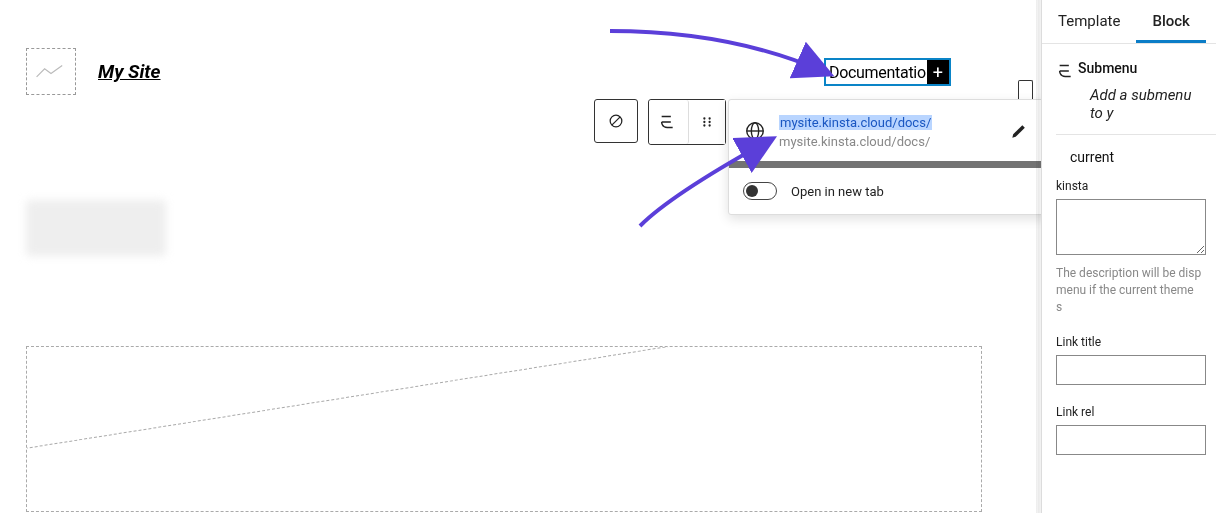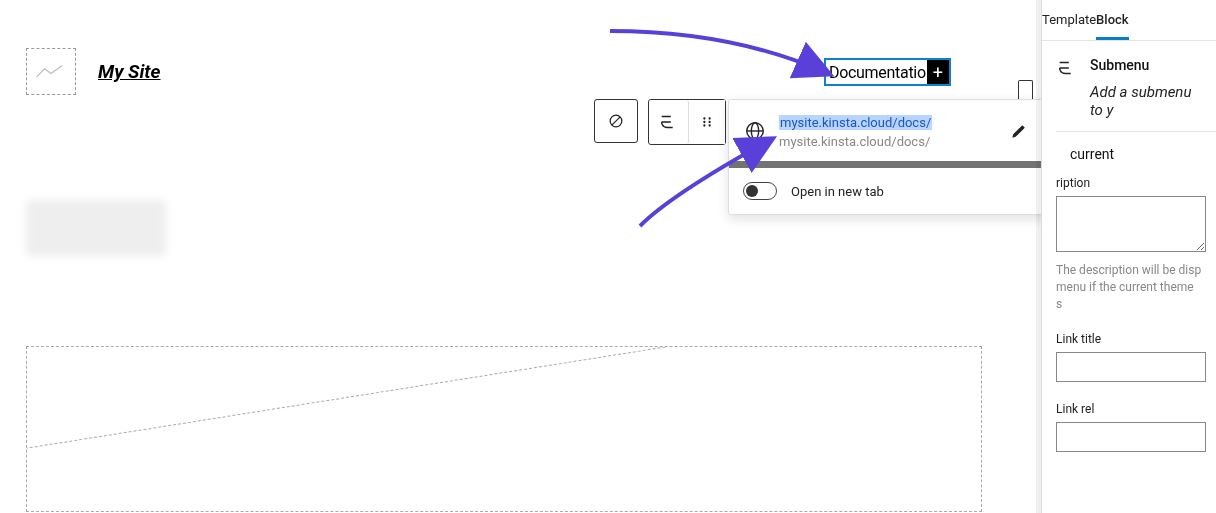--- a/index.html
+++ b/index.html
@@ -43,23 +43,23 @@
 
 .blur-block { position: absolute; left: 26px; top: 200px; width: 140px; height: 56px; background: #eee; filter: blur(4px); border-radius: 4px; }
 
 .arrow { position: absolute; pointer-events: none; }
 .arrow1 { left: 602px; top: 23px; width: 235px; height: 60px; }
 .arrow2 { left: 632px; top: 134px; width: 150px; height: 98px; }
 
 .sidebar { position: absolute; right: 0; top: 0; width: 175px; height: 513px; border-left: 1px solid #ddd; background: #fff; box-shadow: -3px 0 0 rgba(0,0,0,0.04); }
 .sidebar-scroll { position: absolute; left: -6px; top: 0; width: 6px; height: 513px; background: linear-gradient(to right, rgba(0,0,0,0.07), transparent); }
 .tabs { display: flex; border-bottom: 1px solid #e4e4e4; }
-.tab { padding: 12px 0 10px; font-size: 13px; color: #222; cursor: pointer; border-bottom: 3px solid transparent; }
+.tab { padding: 12px 16px 10px; font-size: 15px; color: #222; cursor: pointer; border-bottom: 3px solid transparent; }
 .tab.active { border-bottom-color: #0b7dc7; font-weight: 500; }
-.block-header { display: flex; align-items: flex-start; padding: 16px 14px 8px; gap: 12px; }
+.block-header { display: flex; align-items: flex-start; padding: 16px 14px 8px; gap: 0; }
 .block-title { font-size: 14px; font-weight: 500; color: #111; }
 .block-desc { font-size: 15px; color: #222; padding: 0 22px 12px 48px; margin-top: -4px; font-style: italic; }
 .section-label { font-size: 14px; color: #111; padding: 14px 14px 8px; }
 .field-label { font-size: 12px; color: #222; padding: 6px 14px 6px 0; }
 .hint { font-size: 12px; color: #888; padding: 6px 14px 14px 0; line-height: 1.4; }
 .sidebar-input { width: 150px; height: 30px; border: 1px solid #888; margin-left: 0; background: #fff; }
 .sidebar-textarea { width: 150px; height: 56px; border: 1px solid #888; background: #fff; }
 .sidebar-section { padding-left: 14px; }
 .sidebar-divider { border-top: 1px solid #e4e4e4; margin-left: 14px; }
 </style>
@@ -177,21 +177,21 @@
   <div class="block-header">
     <svg width="22" height="22" viewBox="0 0 24 24">
         <path d="M4 6h10M4 12h10M4 12c0 0 0 6 6 6h6" fill="none" stroke="#222" stroke-width="1.6"></path>
       </svg>
     <div class="block-title">Submenu</div>
   </div>
   <div class="block-desc">Add a submenu to y</div>
   <div class="sidebar-divider"></div>
   <div class="sidebar-section">
     <div class="section-label">current</div>
-    <div class="field-label">ription</div>
+    <div class="field-label">kinsta</div>
     <textarea class="sidebar-textarea" style=""></textarea>
     <div class="hint">The description will be disp menu if the current theme s</div>
     <div class="field-label">Link title</div>
     <input class="sidebar-input" style="">
     <div style="height:14px"></div>
     <div class="field-label">Link rel</div>
     <input class="sidebar-input" style="">
   </div>
 </div>
 

